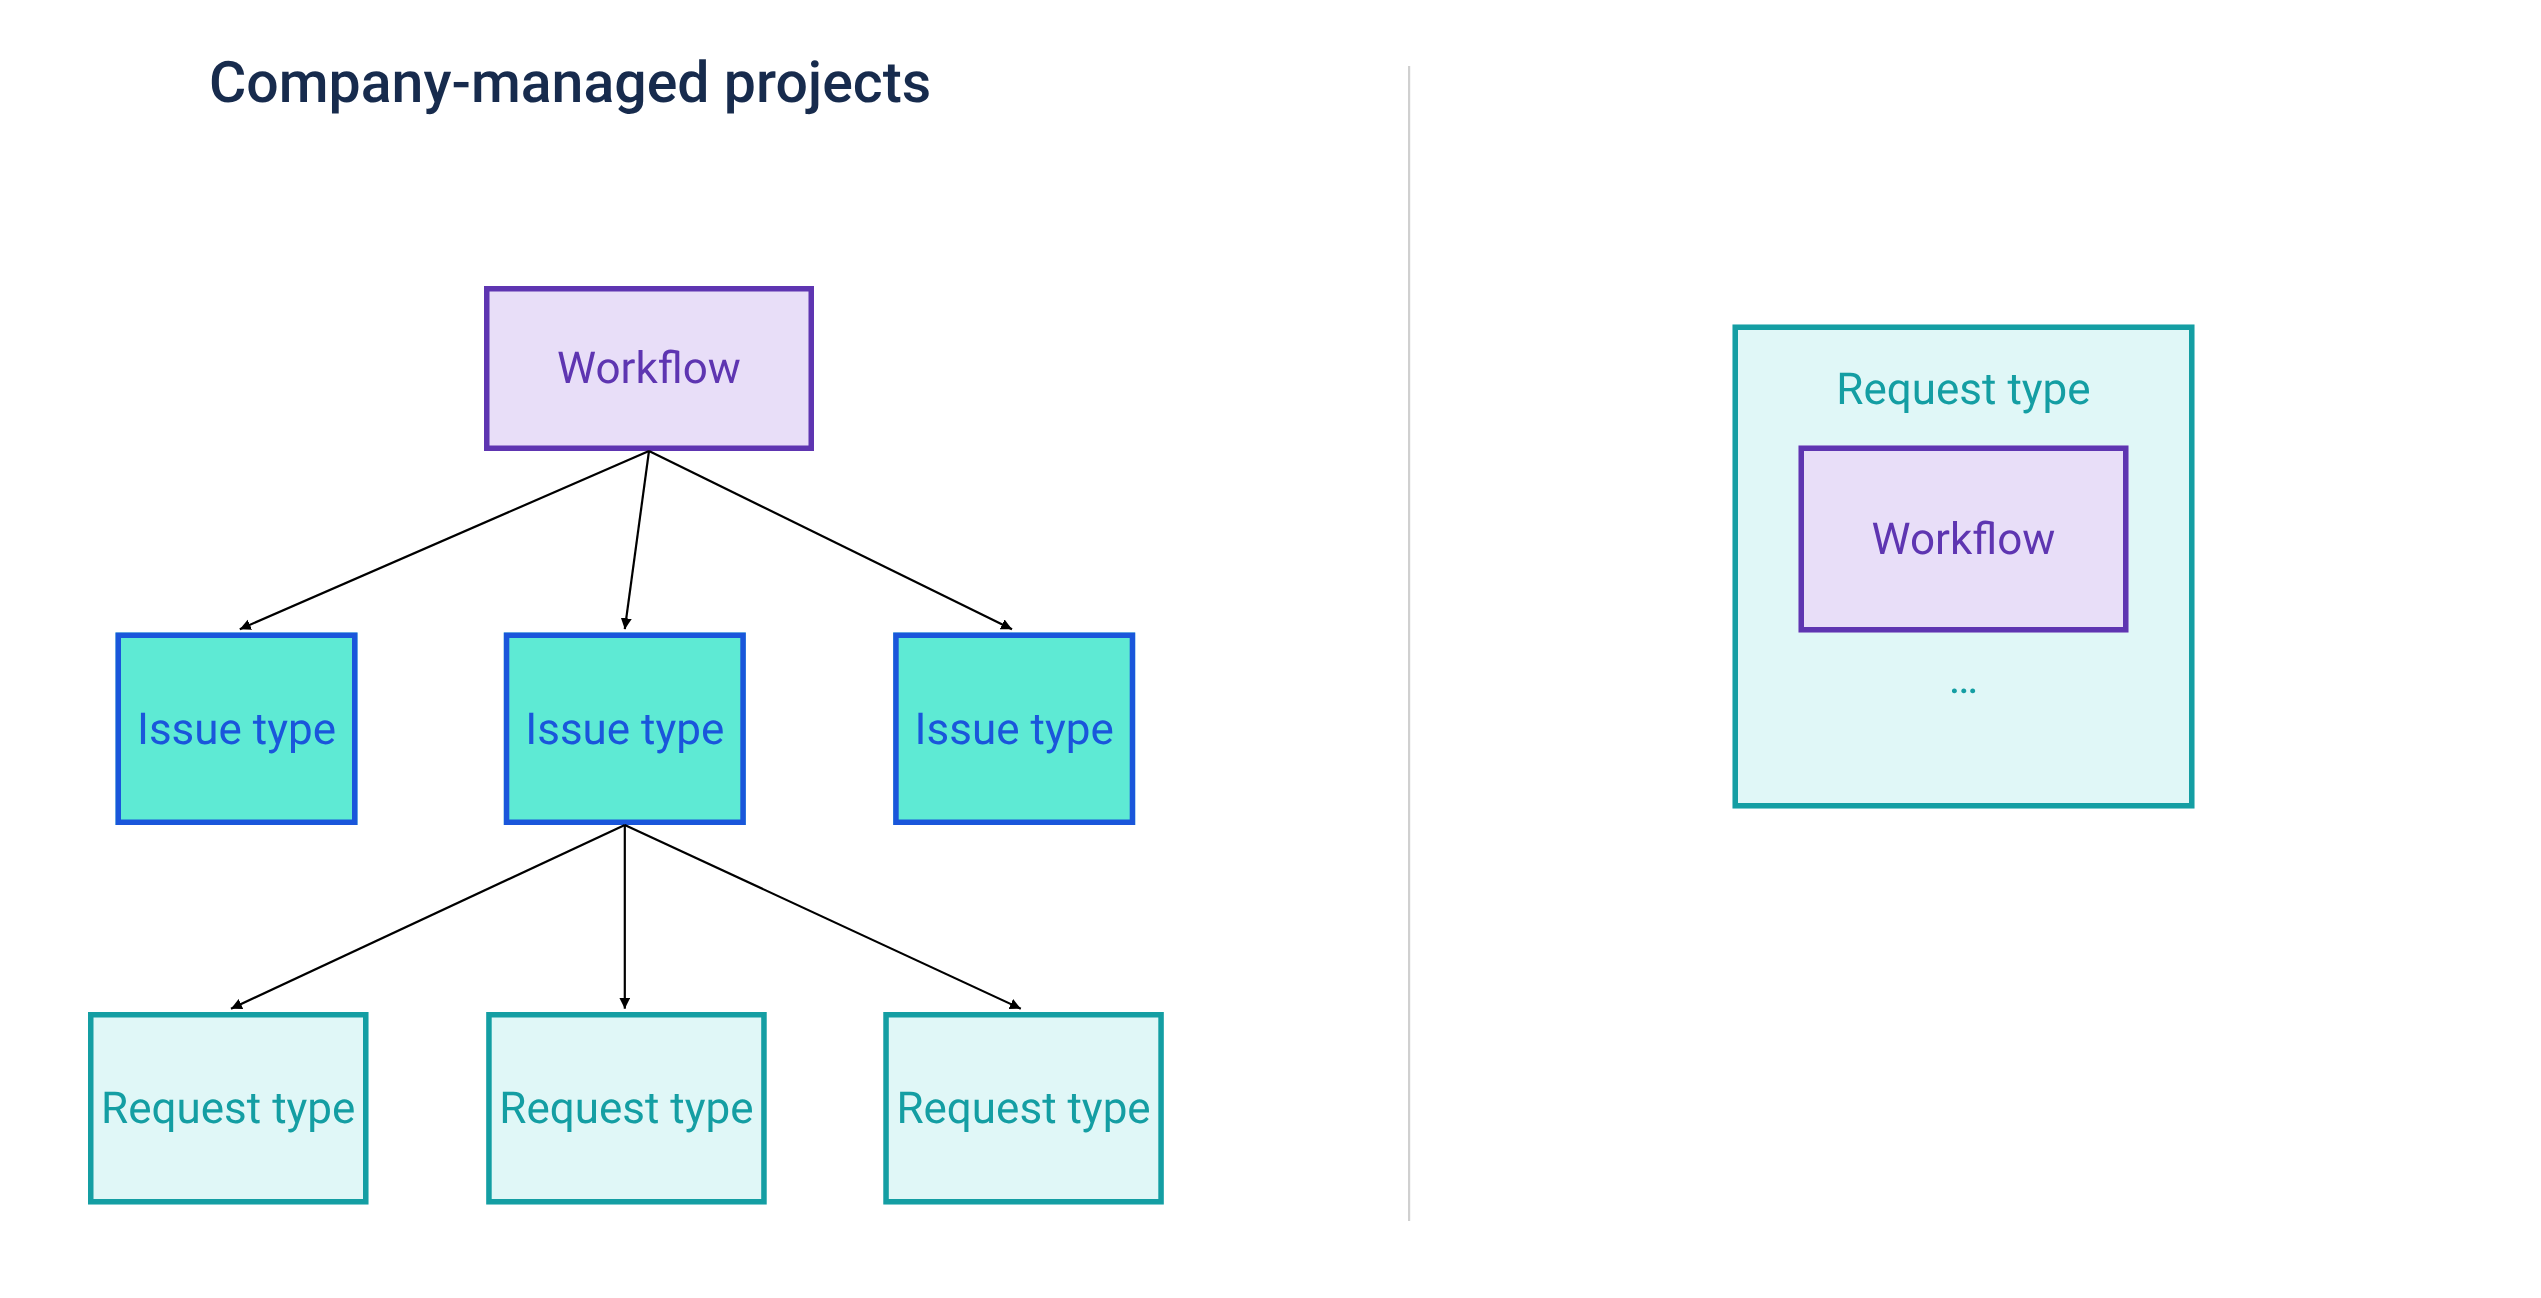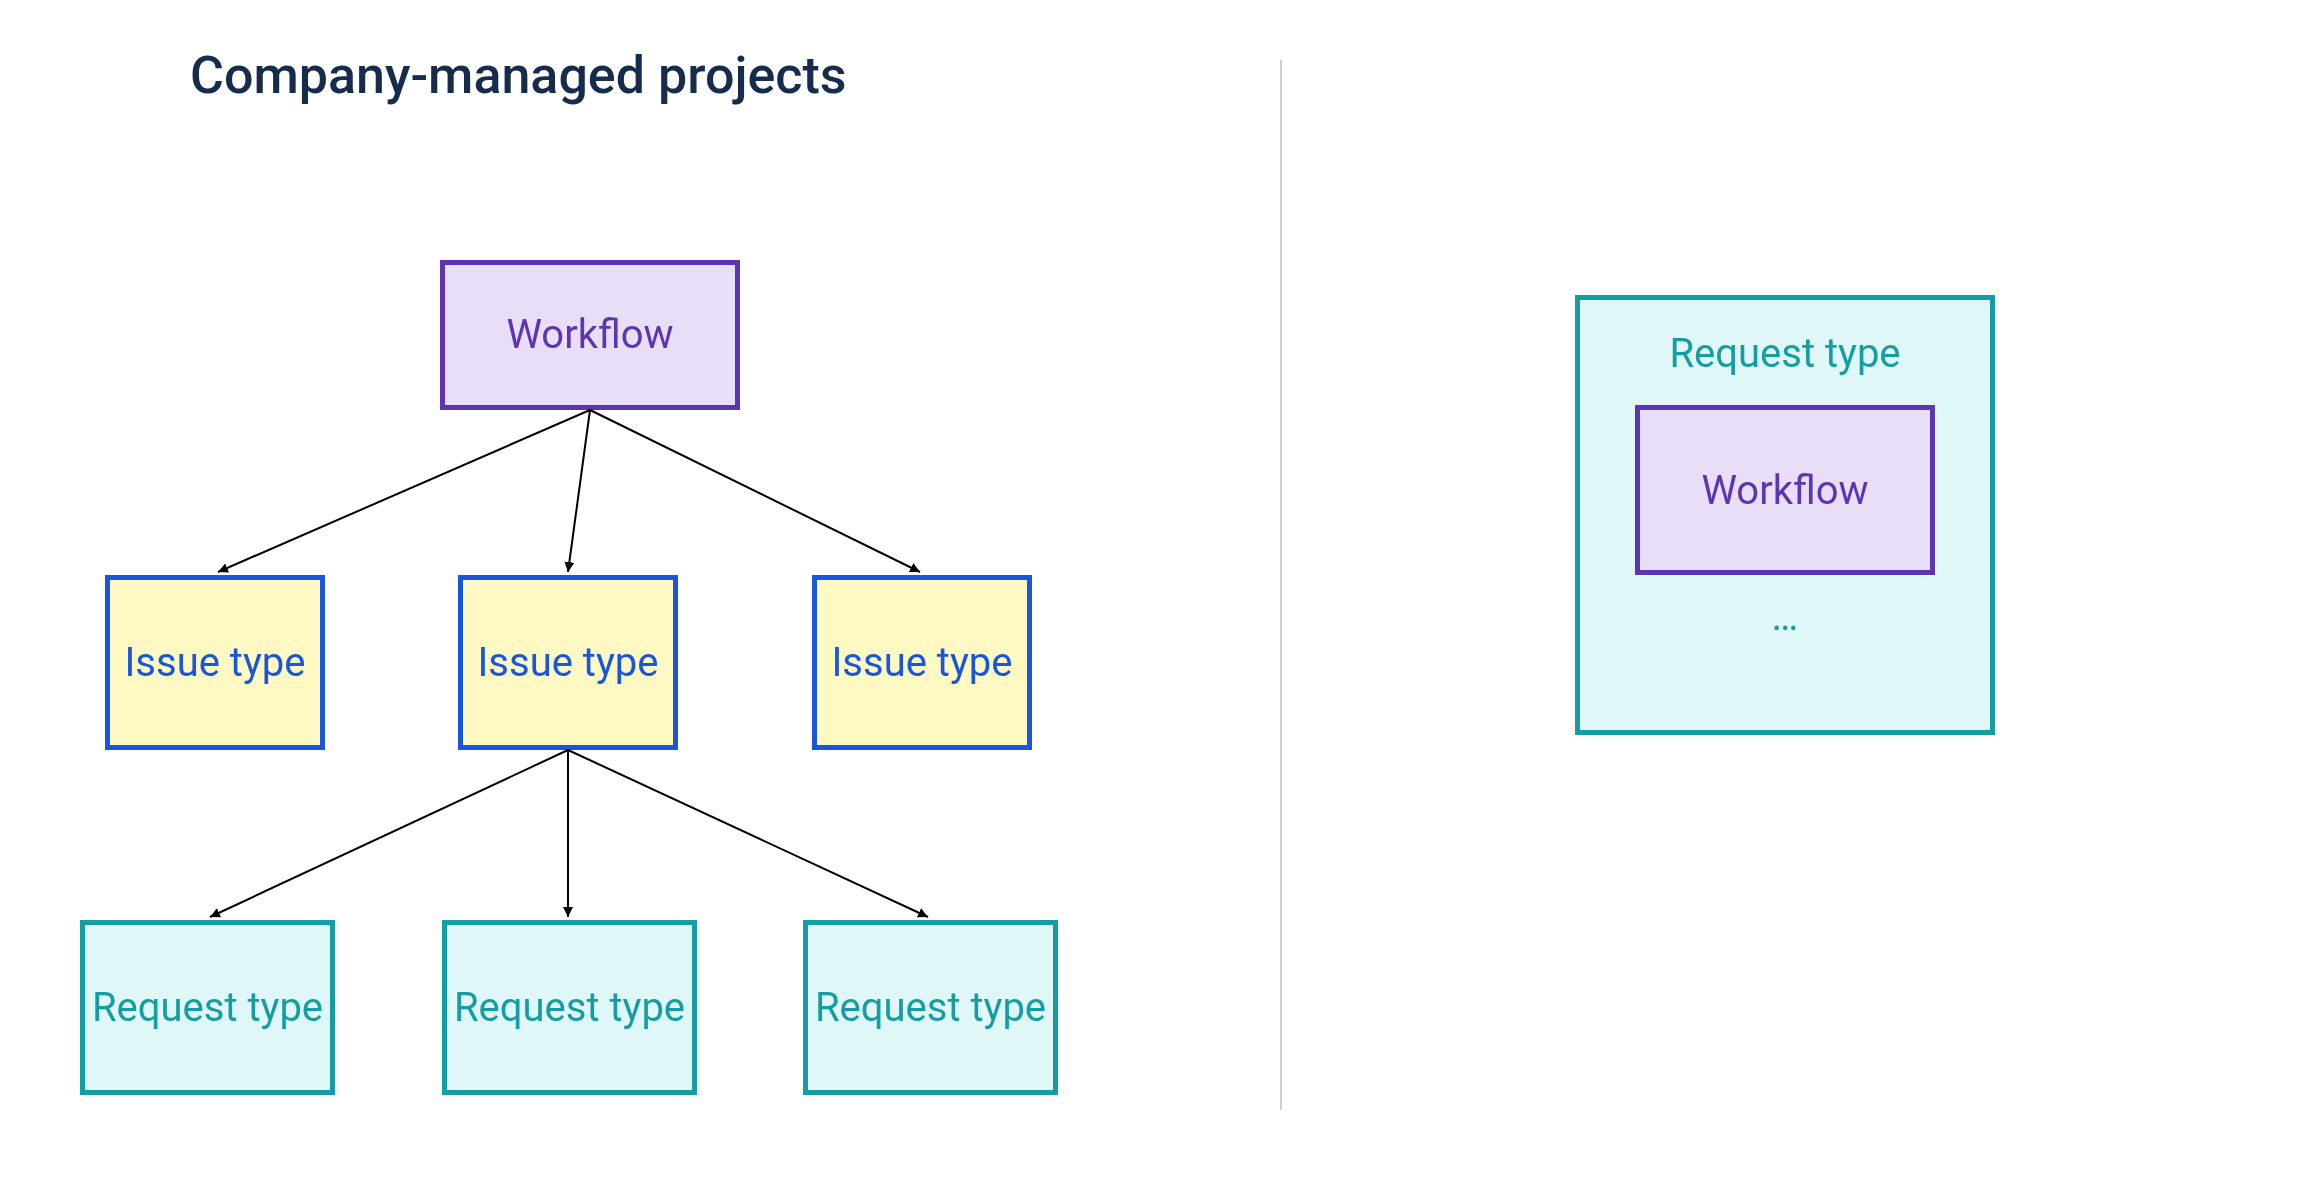--- a/index.html
+++ b/index.html
@@ -43,21 +43,21 @@
     border-width: 5px;
     border-style: solid;
   }
   .workflow {
     border-color: #5E35B1;
     background: #E8DEF8;
     color: #5E35B1;
   }
   .issue {
     border-color: #1A56DB;
-    background: #fef9c3;
+    background: #5eead4;
     color: #1A56DB;
   }
   .request {
     border-color: #149EA3;
     background: #E0F7F7;
     color: #149EA3;
   }
   .request-outer {
     position: absolute;
     box-sizing: border-box;

